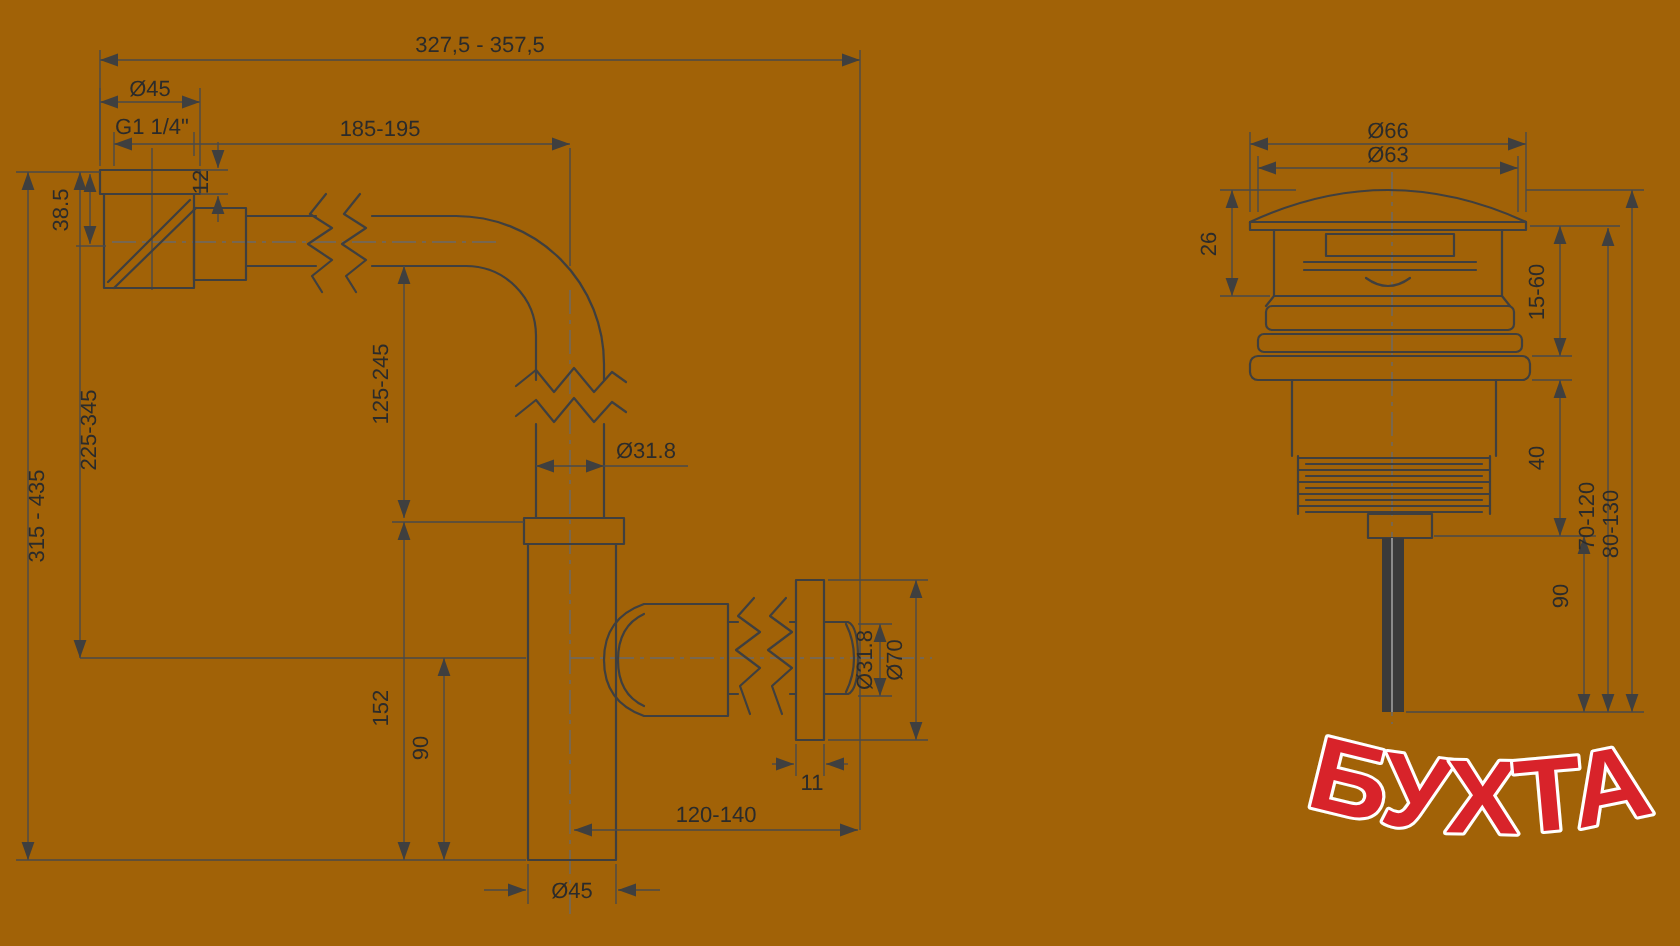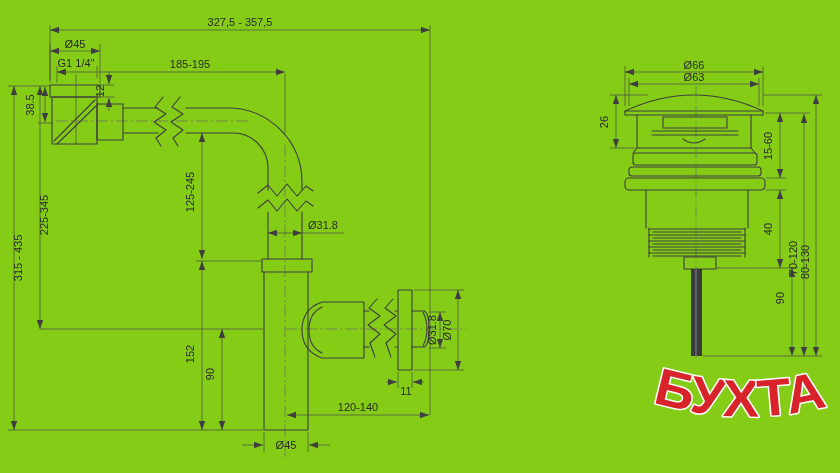--- a/index.html
+++ b/index.html
@@ -1,16 +1,16 @@
 <!DOCTYPE html>
 <html><head>
 <meta charset="utf-8">
 <style>
   html,body{margin:0;padding:0;background:#fff;}
-  .stage{position:relative;width:840px;height:473px;background:#84cc16;overflow:hidden;
+  .stage{position:relative;width:840px;height:473px;background:#a16207;overflow:hidden;
          font-family:"Liberation Sans",sans-serif;}
   svg{position:absolute;left:0;top:0;}
   .o{fill:none;stroke:#3f3f3f;stroke-width:1.1;stroke-linejoin:round;stroke-linecap:round;}
   .x{fill:none;stroke:#4a4a4a;stroke-width:0.7;}
   .d{fill:none;stroke:#4a4a4a;stroke-width:0.7;}
   .cl{fill:none;stroke:#6a6a6a;stroke-width:0.7;stroke-dasharray:12 3 2 3;}
   .t{font-family:"Liberation Sans",sans-serif;font-size:11px;fill:#2b2b2b;}
   .wm{font-family:"Liberation Sans",sans-serif;font-weight:bold;font-size:52px;
       paint-order:stroke;stroke:#ffffff;stroke-width:3px;stroke-linejoin:round;}
 </style>

